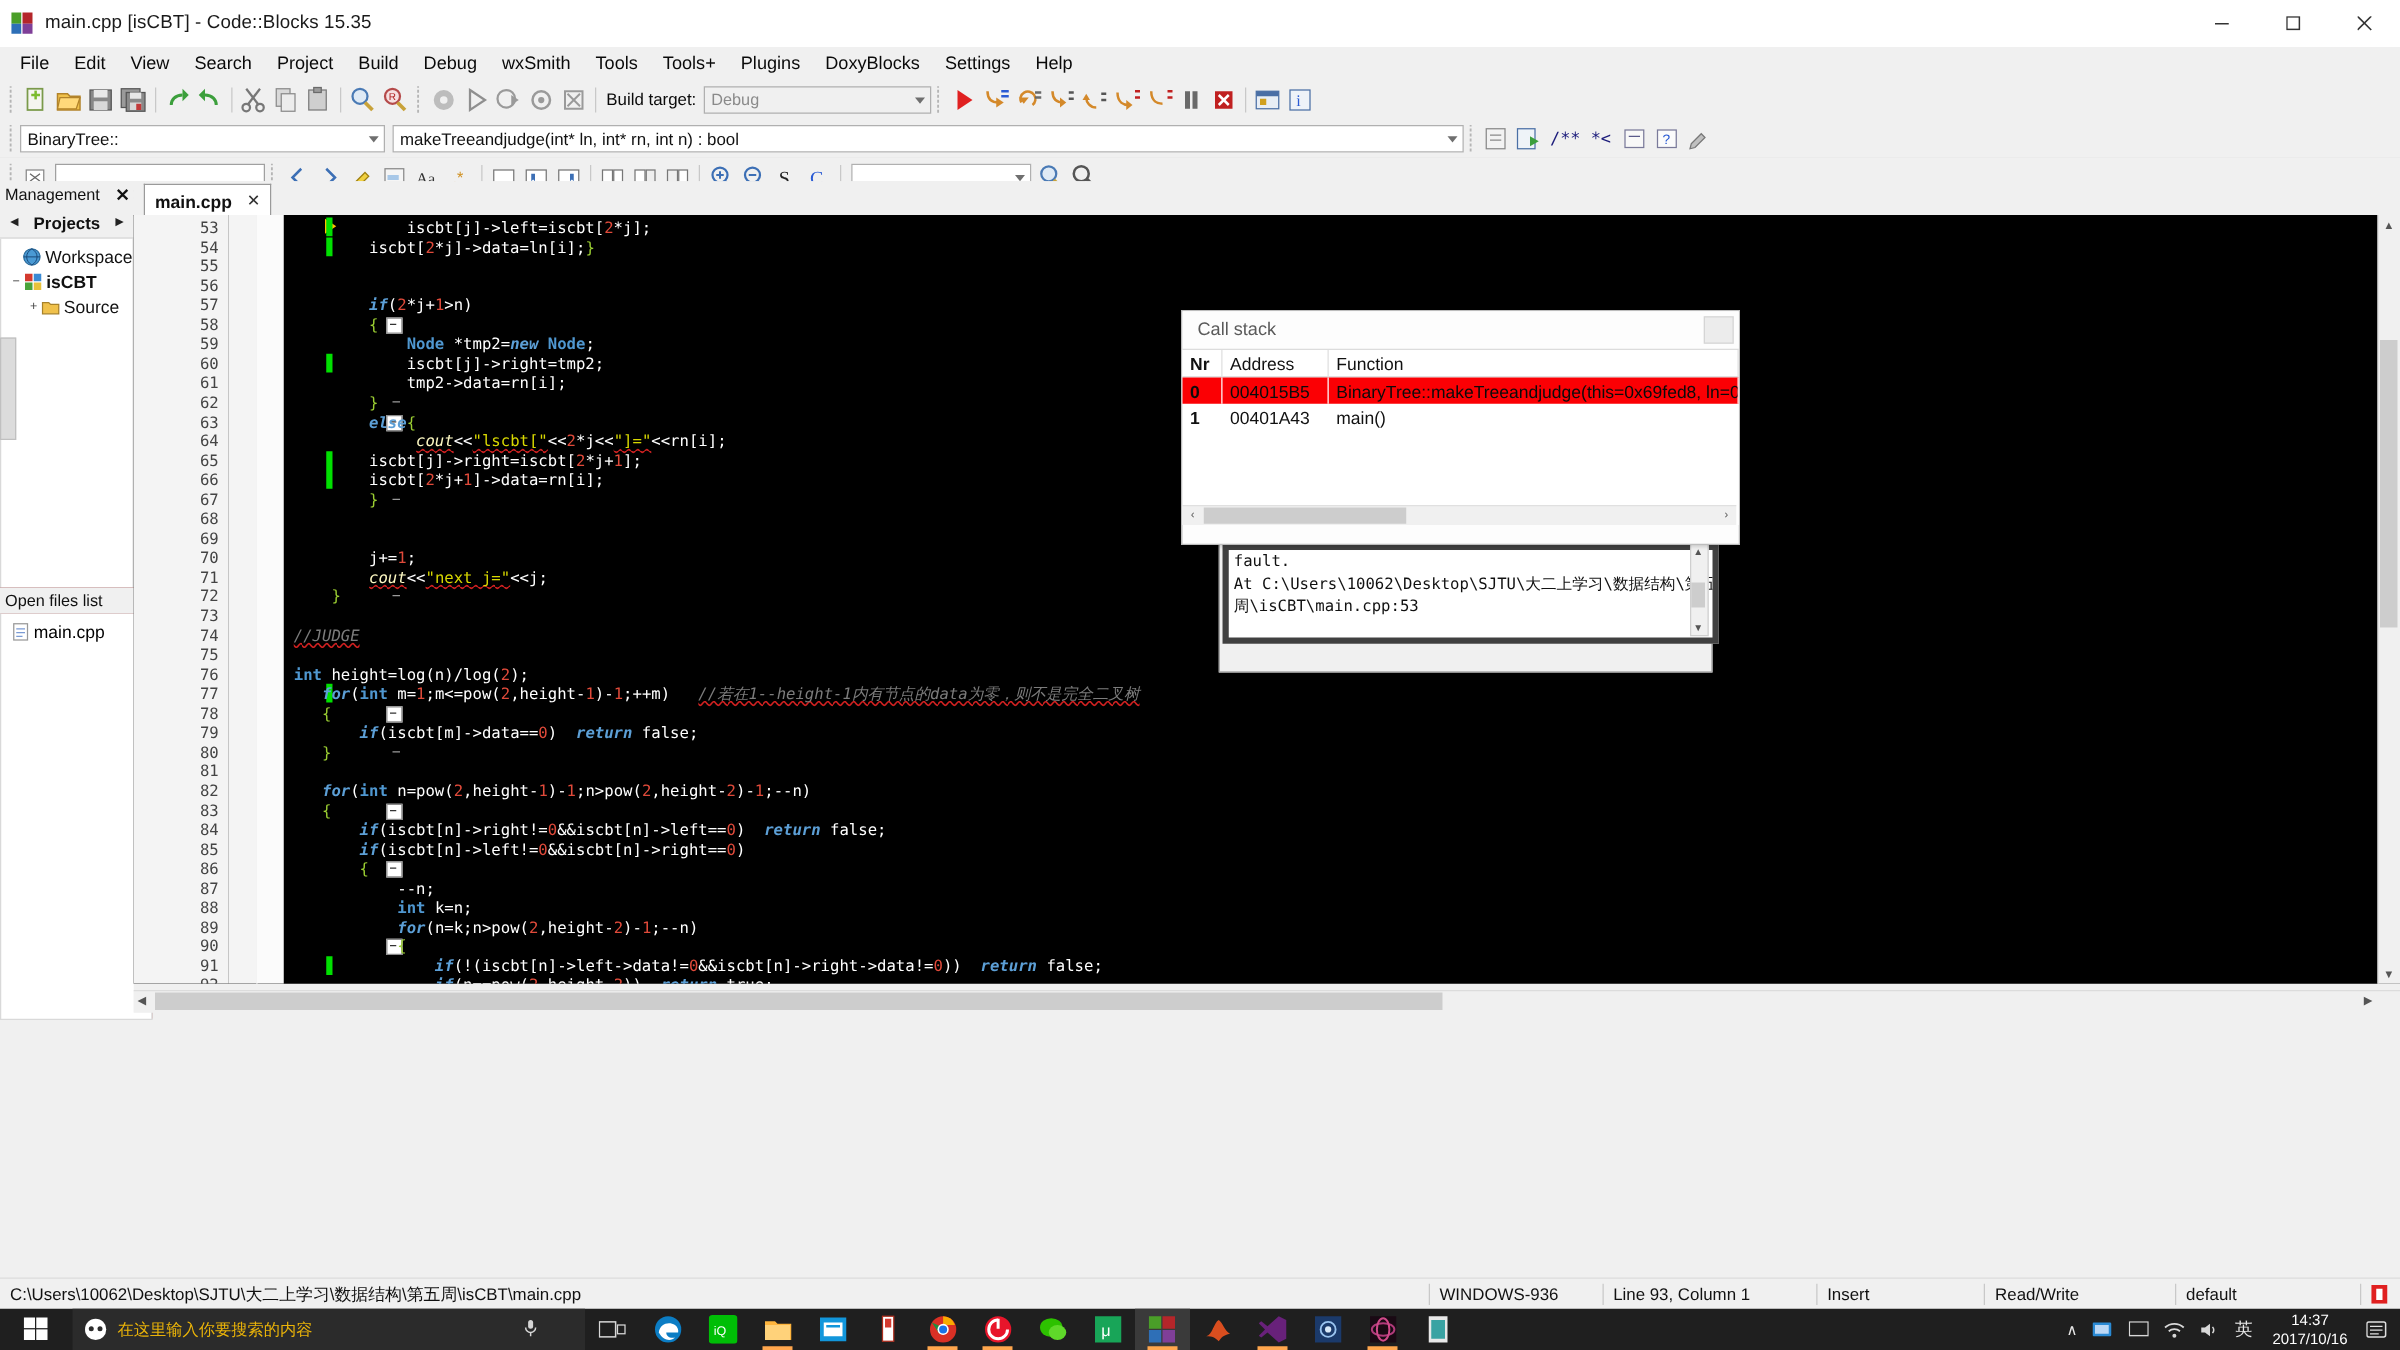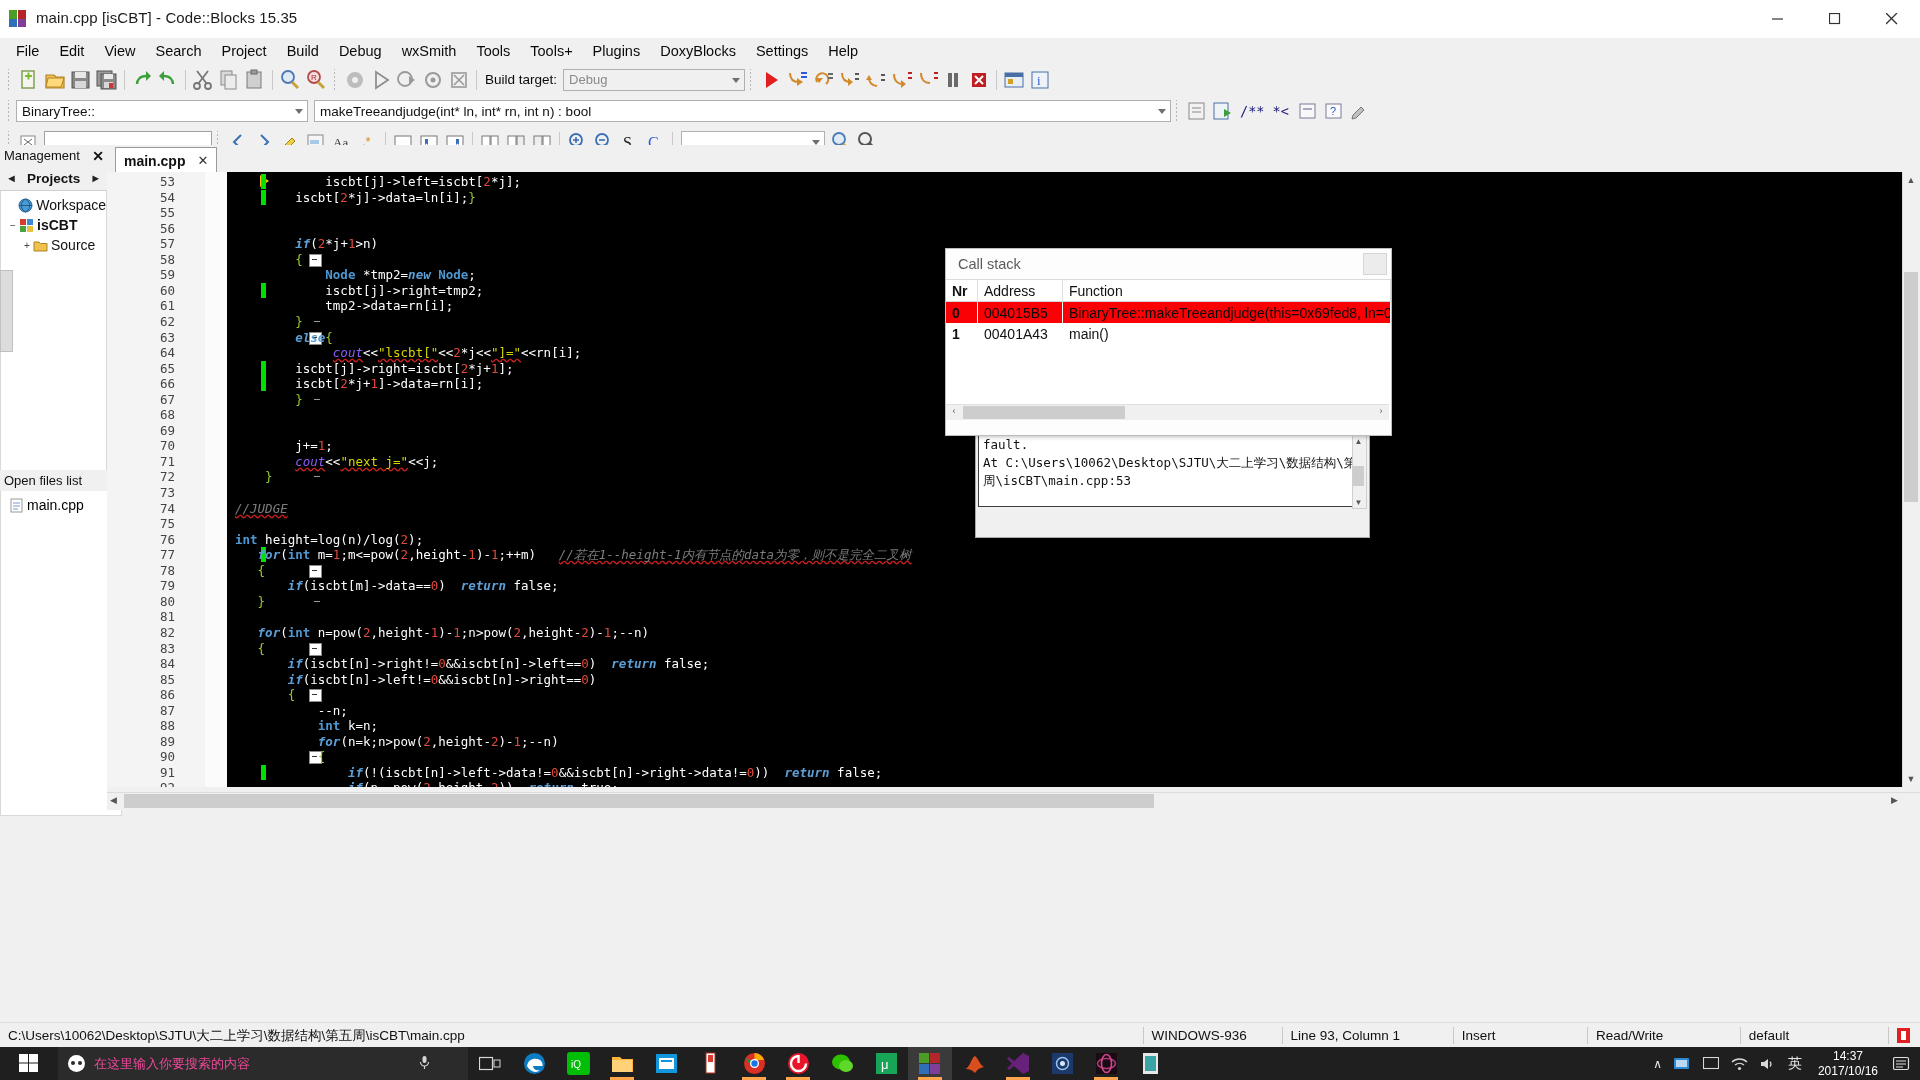--- a/index.html
+++ b/index.html
@@ -178,21 +178,21 @@
     line-height:15.55px;text-align:right;
   }
   .cline{position:absolute;left:8px;white-space:pre;}
 
   
   .kw{color:#5c9fd6;font-style:italic;font-weight:bold;}
   .kw2{color:#4f97d0;font-weight:bold;}
   .num{color:#e04a3a;}
   .str{color:#d8d800;}
   .cmt{color:#7c7c7c;font-style:italic;}
-  .cout{color:#8b5cf6;font-style:italic;}
+  .cout{color:#fef9c3;font-style:italic;}
   .brace{color:#9acd32;}
   .sq{text-decoration:underline wavy #d02020;text-decoration-skip-ink:none;}
 
   .mgreen{position:absolute;left:78px;width:5px;height:15px;background:#00e000;}
   .fold{
     position:absolute;left:104px;width:11px;height:11px;border:1px solid #8a8a8a;
     background:#fff;
   }
   .fold:before{
     content:"";position:absolute;left:2px;top:4px;width:5px;height:1px;background:#333;
@@ -255,21 +255,21 @@
   .cs-hscroll .t{position:absolute;left:17px;top:1px;width:162px;height:13px;background:#cdcdcd;}
   .cs-hscroll .a{position:absolute;top:1px;font-size:9px;color:#555;width:16px;text-align:center;}
 
   
   .dbgpanel{
     position:absolute;left:975px;top:432px;width:393px;height:104px;
     background:#f0f0f0;border:1px solid #a8a8a8;
   }
   .dbglog{
     position:absolute;left:2px;top:2px;width:379px;height:70px;background:#fff;
-    border:1px solid #404040;overflow:hidden;
+    border:5px solid #404040;overflow:hidden;
     font-family:"DejaVu Sans Mono","Liberation Mono",monospace;
     font-size:12.5px;color:#111;line-height:18px;padding:0 4px;
   }
   .dbglog .lg{white-space:nowrap;}
   .dbg-vs{
     position:absolute;right:2px;top:2px;width:13px;height:72px;background:#f0f0f0;
     border:1px solid #cfcfcf;
   }
   .dbg-vs .t{position:absolute;left:0;top:30px;width:11px;height:20px;background:#cdcdcd;}
   .dbg-vs .ar{position:absolute;left:0;width:11px;text-align:center;font-size:8px;color:#555;}
@@ -311,21 +311,21 @@
   .searchbox .cir{
     width:17px;height:17px;border-radius:50%;background:#ffffff;margin-left:10px;flex:0 0 auto;
     position:relative;
   }
   .searchbox .cir:before{
     content:"";position:absolute;left:3px;top:6px;width:4px;height:4px;border-radius:50%;background:#2b2b2b;
   }
   .searchbox .cir:after{
     content:"";position:absolute;left:10px;top:6px;width:4px;height:4px;border-radius:50%;background:#2b2b2b;
   }
-  .searchbox .sp{font-size:13px;color:#ec4899;margin-left:9px;}
+  .searchbox .sp{font-size:13px;color:#eab308;margin-left:9px;}
   .searchbox .mic{position:absolute;right:38px;top:8px;}
   .tb-app{width:44px;height:33px;display:flex;align-items:center;justify-content:center;position:relative;}
   .tb-app .ico{width:23px;height:23px;}
   .tb-app.active{background:#3a3a3a;}
   .tb-app .running{
     position:absolute;bottom:0;left:10px;width:24px;height:3px;background:#ffa64d;
   }
   .tray{margin-left:auto;display:flex;align-items:center;padding-right:4px;}
   .tray .ti{margin:0 6px;color:#e8e8e8;font-size:12px;display:flex;align-items:center;}
   .clock{color:#fff;font-size:12px;line-height:15px;text-align:center;margin:0 10px;}

